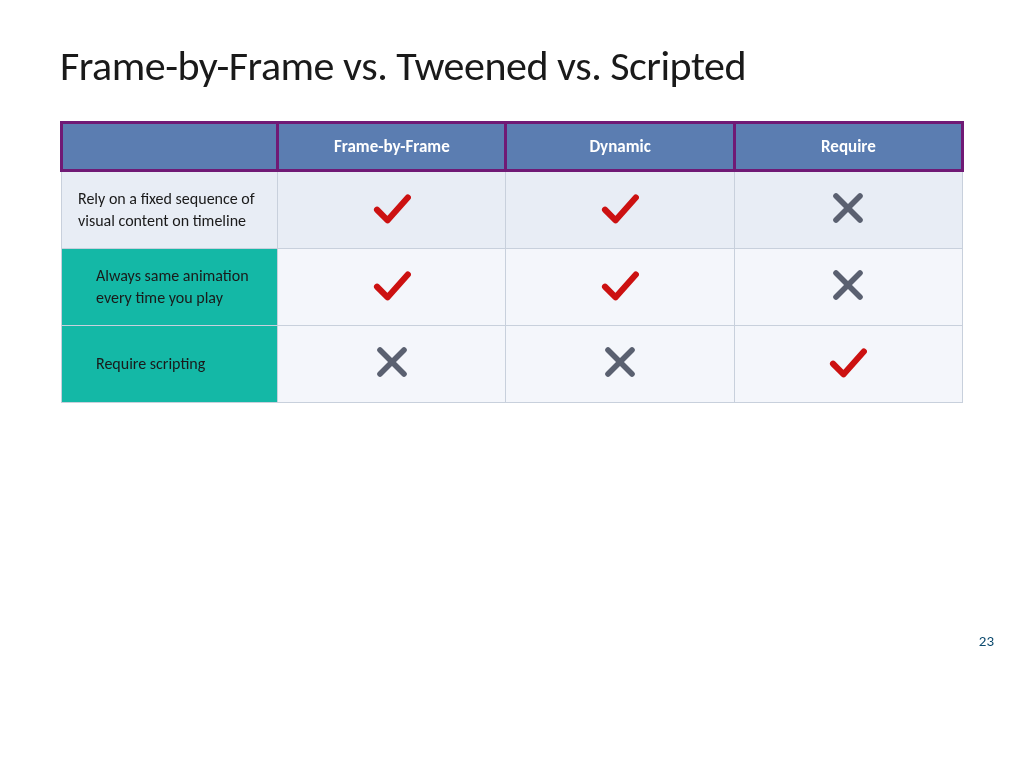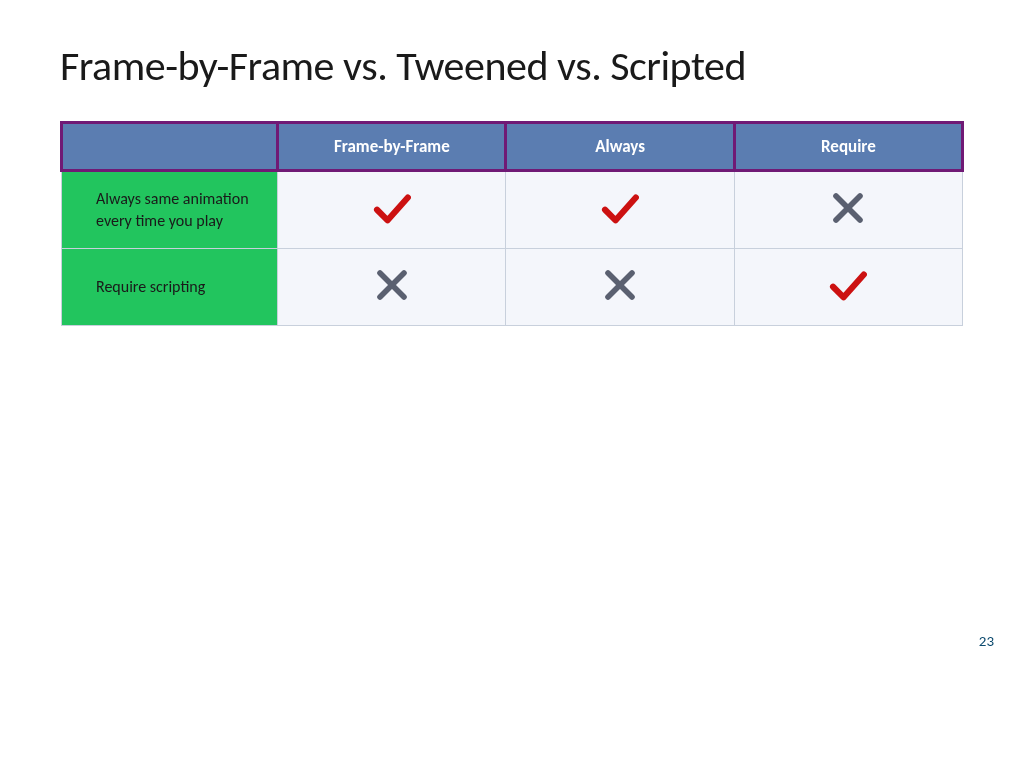--- a/index.html
+++ b/index.html
@@ -70,21 +70,21 @@
 
     .row-odd td.row-label {
       background-color: #e8edf5;
     }
 
     .row-even td {
       background-color: #f4f6fb;
     }
 
     .row-even td.row-label {
-      background-color: #22c55e;
+      background-color: #14b8a6;
       padding-left: 34px;
     }
 
     
     .icon-check {
       width: 44px;
       height: 44px;
       display: inline-block;
     }
 
@@ -117,25 +117,38 @@
     <colgroup>
       <col class="col-label">
       <col class="col-fbf">
       <col class="col-tw">
       <col class="col-sc">
     </colgroup>
     <thead>
       <tr>
         <th class="empty-header"></th>
         <th>Frame-by-Frame</th>
-        <th>Always</th>
+        <th>Dynamic</th>
         <th>Require</th>
       </tr>
     </thead>
     <tbody id="table-body">
+    <tr class="row-odd">
+          <td class="row-label">Rely on a fixed sequence of visual content on timeline</td>
+          <td><svg class="icon-check" viewBox="0 0 50 50" xmlns="http://www.w3.org/2000/svg">
+      <path d="M8 27 L20 39 L43 13" stroke="#cc1111" stroke-width="7" fill="none" stroke-linecap="round" stroke-linejoin="round"></path>
+    </svg></td>
+          <td><svg class="icon-check" viewBox="0 0 50 50" xmlns="http://www.w3.org/2000/svg">
+      <path d="M8 27 L20 39 L43 13" stroke="#cc1111" stroke-width="7" fill="none" stroke-linecap="round" stroke-linejoin="round"></path>
+    </svg></td>
+          <td><svg class="icon-cross" viewBox="0 0 50 50" xmlns="http://www.w3.org/2000/svg">
+      <line x1="10" y1="10" x2="40" y2="40" stroke="#5a6070" stroke-width="7" stroke-linecap="round"></line>
+      <line x1="40" y1="10" x2="10" y2="40" stroke="#5a6070" stroke-width="7" stroke-linecap="round"></line>
+    </svg></td>
+        </tr>
         <tr class="row-even">
           <td class="row-label">Always same animation every time you play</td>
           <td><svg class="icon-check" viewBox="0 0 50 50" xmlns="http://www.w3.org/2000/svg">
       <path d="M8 27 L20 39 L43 13" stroke="#cc1111" stroke-width="7" fill="none" stroke-linecap="round" stroke-linejoin="round"></path>
     </svg></td>
           <td><svg class="icon-check" viewBox="0 0 50 50" xmlns="http://www.w3.org/2000/svg">
       <path d="M8 27 L20 39 L43 13" stroke="#cc1111" stroke-width="7" fill="none" stroke-linecap="round" stroke-linejoin="round"></path>
     </svg></td>
           <td><svg class="icon-cross" viewBox="0 0 50 50" xmlns="http://www.w3.org/2000/svg">
       <line x1="10" y1="10" x2="40" y2="40" stroke="#5a6070" stroke-width="7" stroke-linecap="round"></line>

